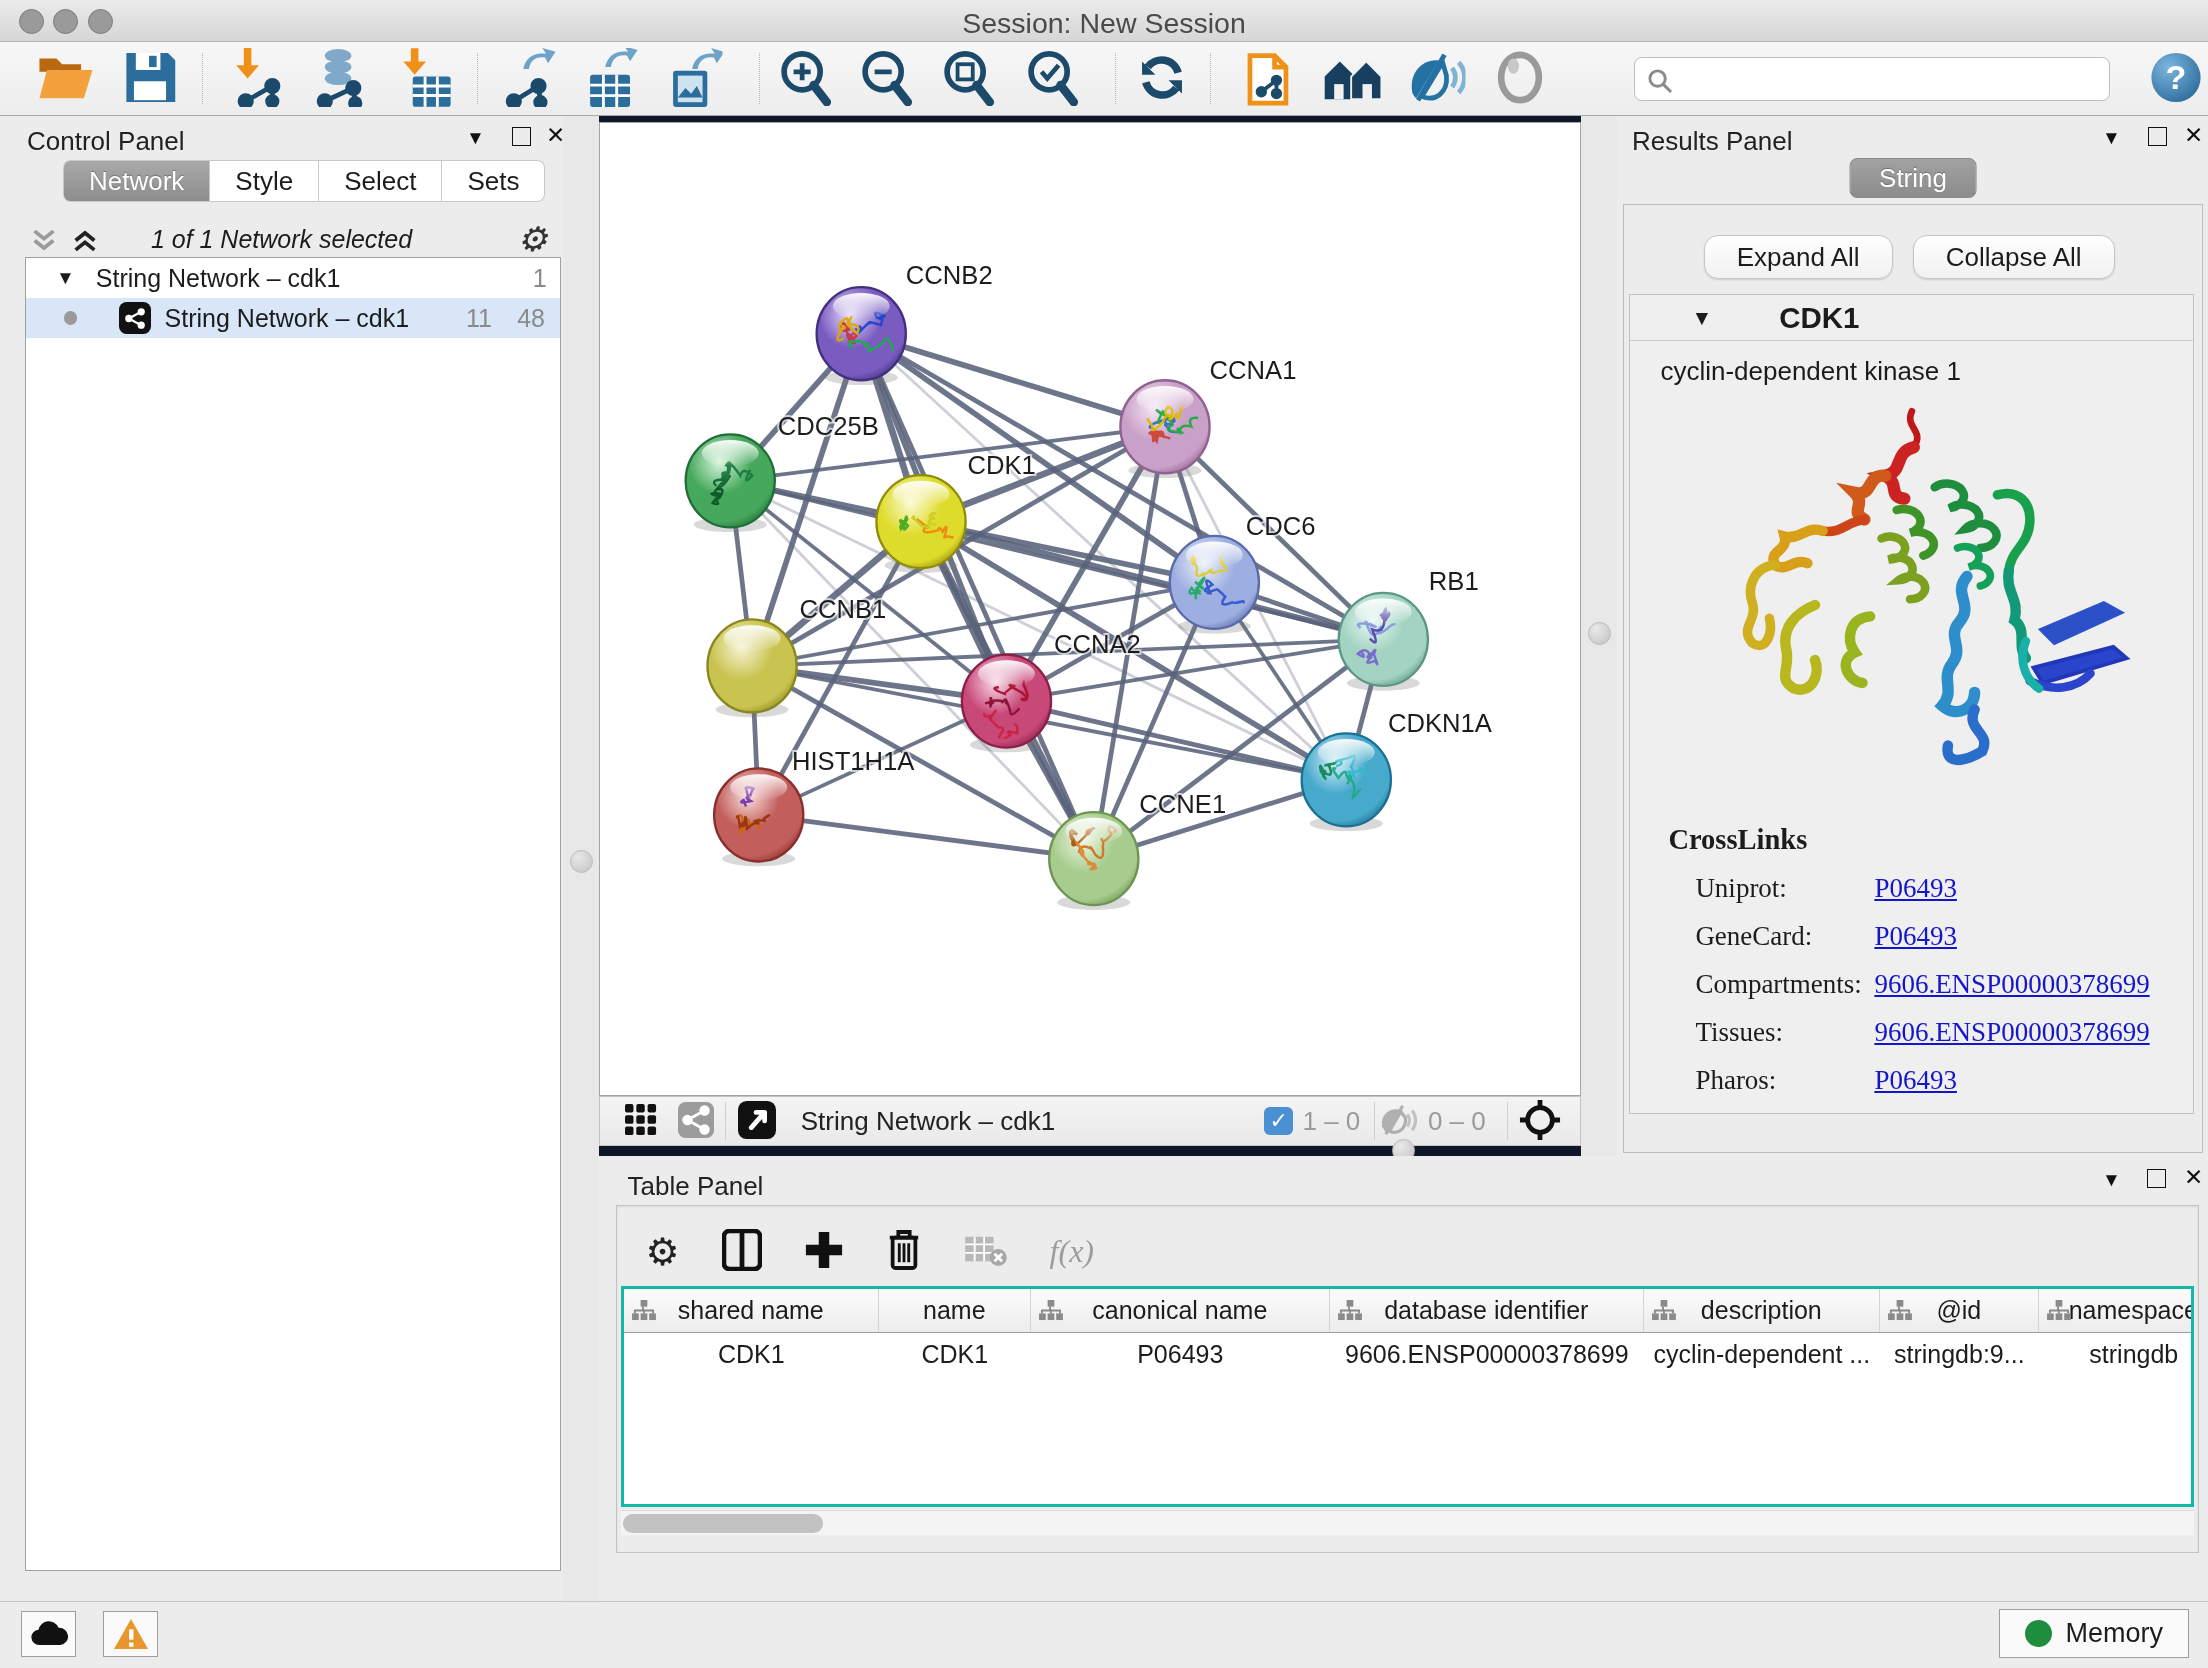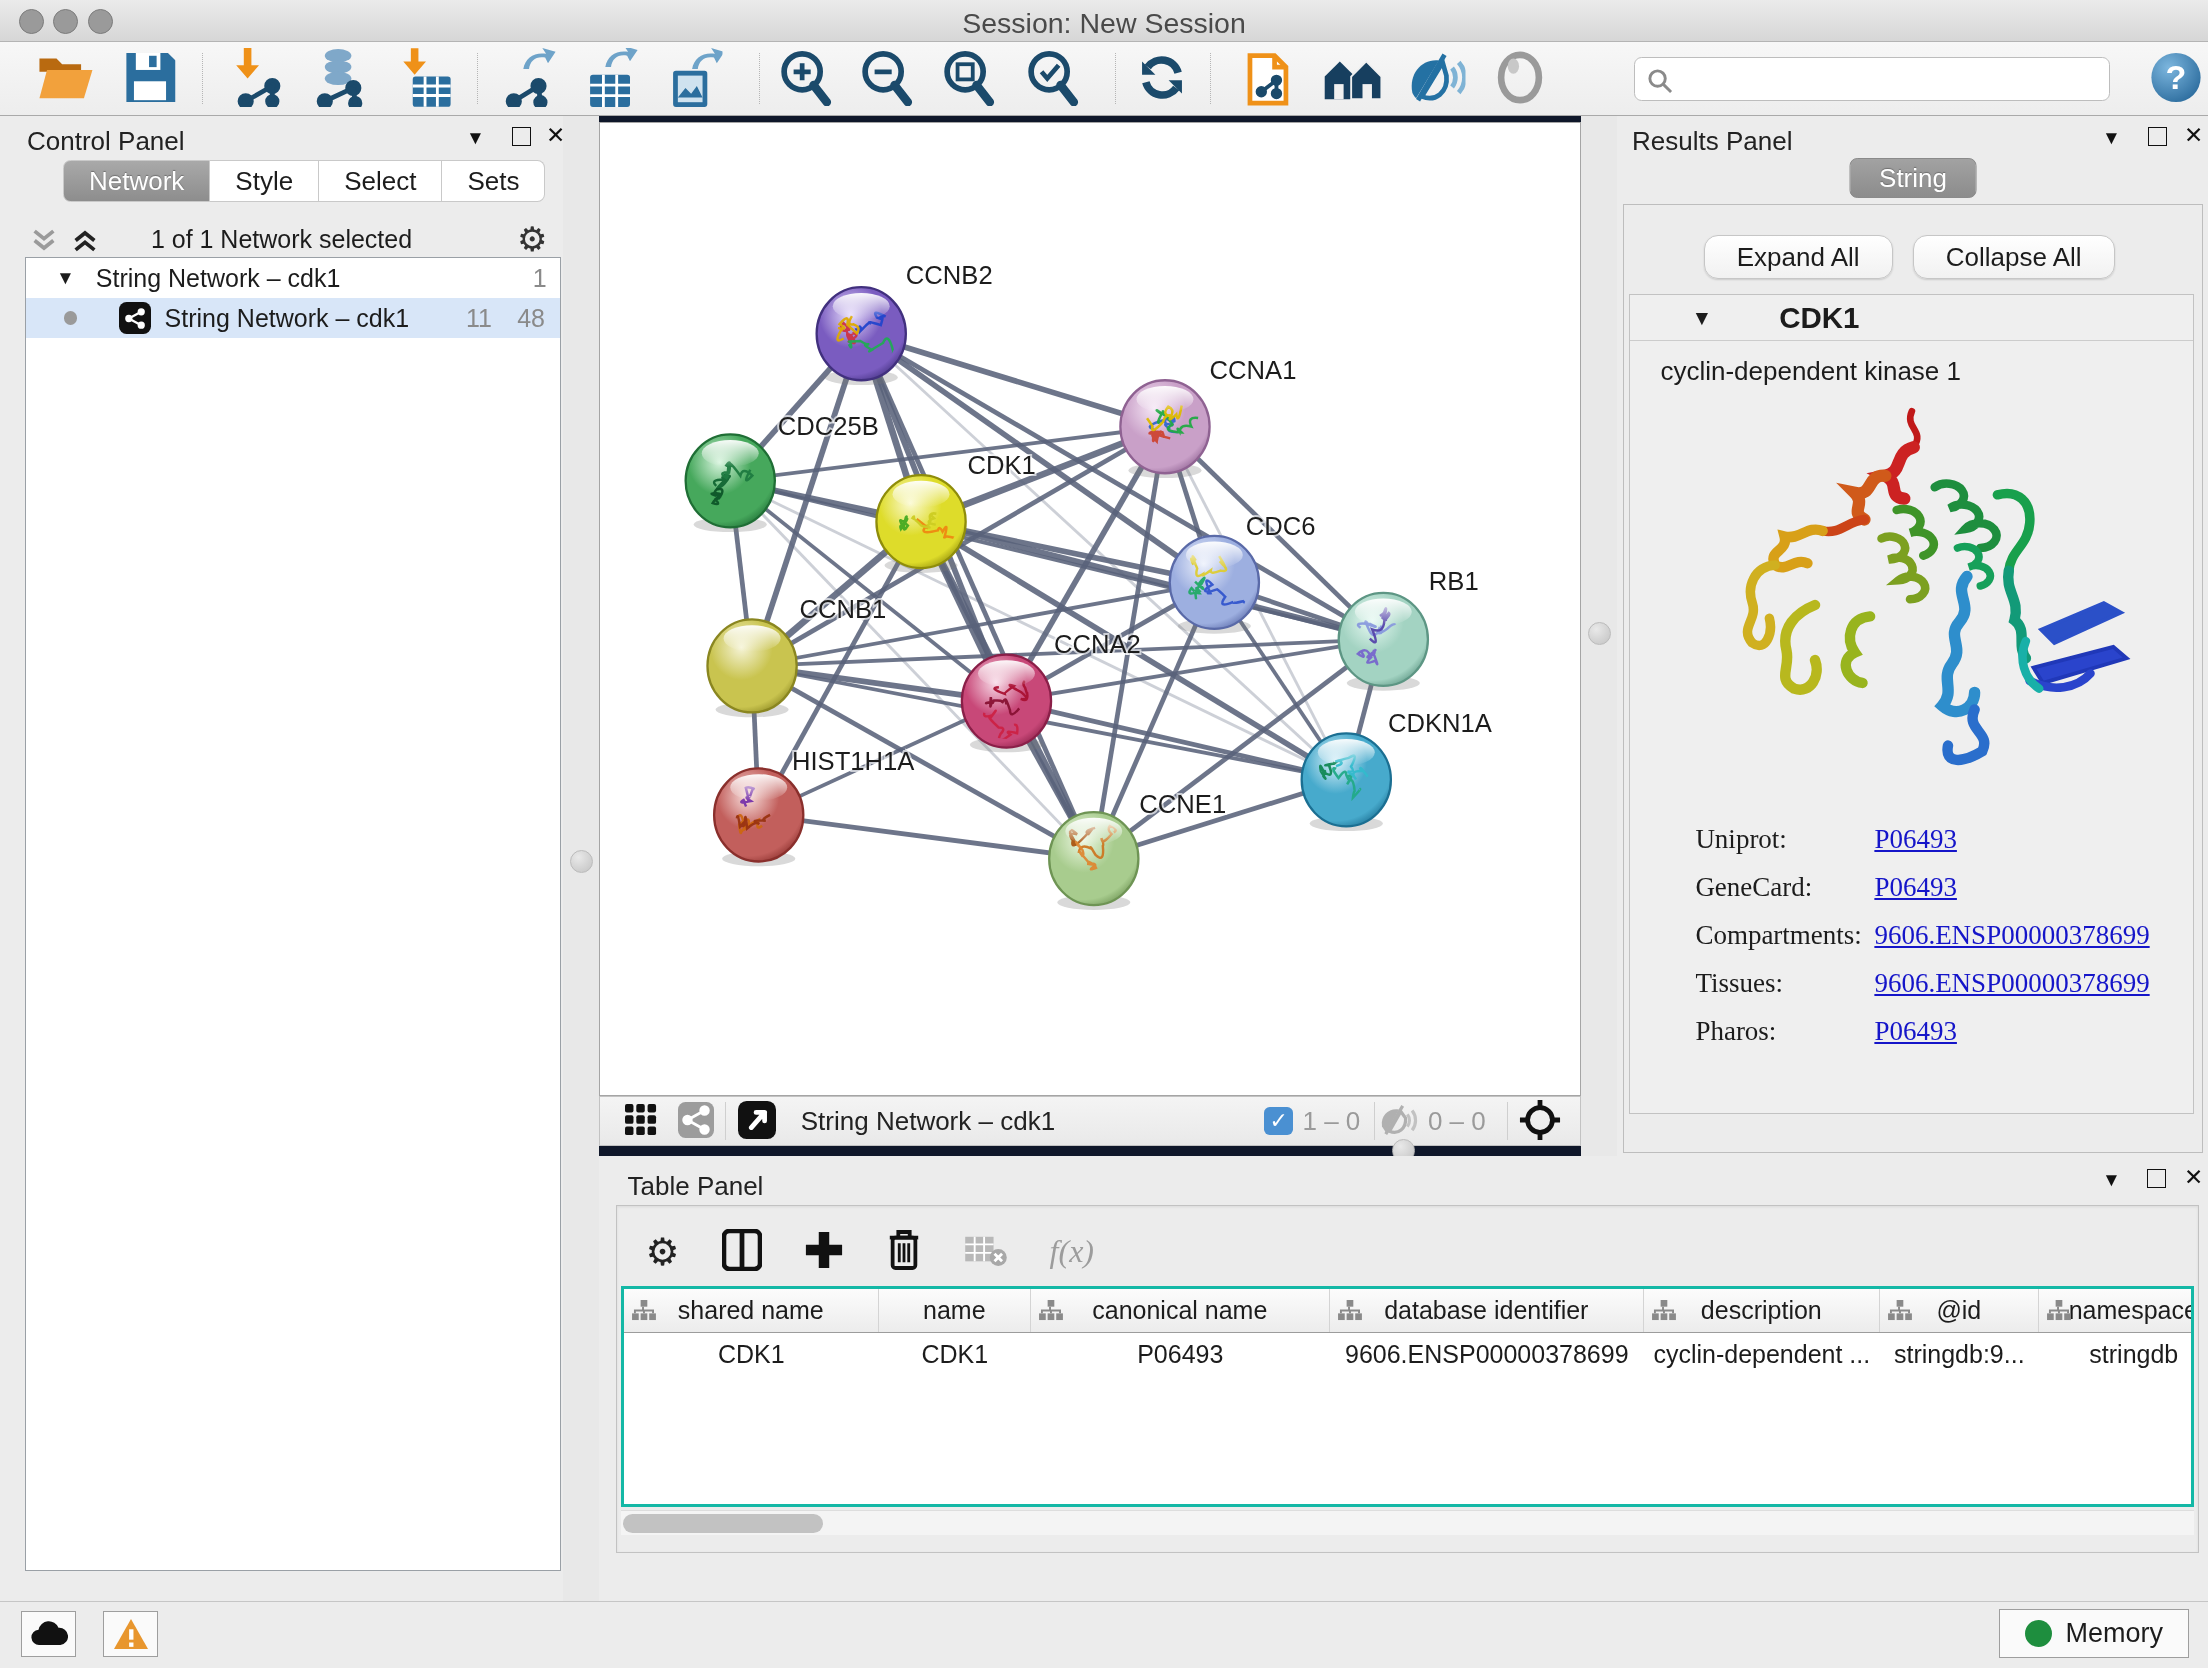--- a/index.html
+++ b/index.html
@@ -33,21 +33,21 @@
 
   
   #control-panel { left:0; top:116px; width:563px; height:1485px; background:#ececec; }
   #cp-tabs { position:absolute; left:63px; top:44px; height:42px; display:flex; }
   .tab { height:42px; padding:0 25px; display:flex; align-items:center; font-size:26px;
     background:#fff; border:1px solid #c9c9c9; border-left:none; cursor:pointer; }
   .tab:first-child { border-left:1px solid #c9c9c9; border-radius:7.6px 0 0 7.6px; }
   .tab:last-child { border-radius:0 7.6px 7.6px 0; }
   .tab.active { background:linear-gradient(#a9a9a9,#8d8d8d); color:#fff;
     text-shadow:0 -1px 1px #6f6f6f; }
-  #cp-status { position:absolute; left:0; top:101px; width:563px; height:42px; }
+  #cp-status { position:absolute; left:0; top:101px; width:563px; height:42px;font-style:italic; }
   #cp-status .lbl { position:absolute; left:0; width:100%; text-align:center;
     top:7.6px; font-size:25px; }
   #net-list { position:absolute; left:25px; top:141px; width:536px; height:1314px;
     background:#fff; border:1px solid #9aa0a6; }
   .nl-row { position:relative; height:40px; display:flex; align-items:center;
     font-size:25px; cursor:pointer; }
   .nl-row.sel { background:#d8e6f8; }
   .nl-num { position:absolute; color:#8a8a8a; }
   .share-badge { width:32px; height:32px; background:#111; border-radius:7.6px;
     display:flex; align-items:center; justify-content:center; }
@@ -726,20 +726,21 @@
           <path d="M354 184c-4 22 12 30 6 52 14 10 2 28 12 40" stroke="#129a78" stroke-width="11"></path>
           <path d="M310 190c-16 18 8 30-8 48-14 16 6 26-8 44-12 16 4 28-10 44 16 14 34 2 34-14" stroke="#2e8ecc" stroke-width="12"></path>
           <path d="M318 330c-10 22 18 24 8 44-20 12-40 14-36-6" stroke="#2a6ecc" stroke-width="11"></path>
           <path d="M388 246l66-28 18 10-70 32z" stroke="#2b50c8" stroke-width="4" fill="#2b50c8"></path>
           <path d="M380 286l84-22 14 12-88 26z" stroke="#2038b8" stroke-width="4" fill="#2a44cc"></path>
           <path d="M376 300c24 12 50 8 64-8" stroke="#2a44cc" stroke-width="9"></path>
           <path d="M372 258c-8 18-2 40 14 50" stroke="#18b0a8" stroke-width="9"></path>
         </g>
       </svg>
       <div id="crosslinks">
+        <h3>CrossLinks</h3>
         <div id="cl-rows">
             <div class="cl-row">
               <span class="cl-label">Uniprot:</span>
               <span class="cl-link">P06493</span>
             </div>
             <div class="cl-row">
               <span class="cl-label">GeneCard:</span>
               <span class="cl-link">P06493</span>
             </div>
             <div class="cl-row">

